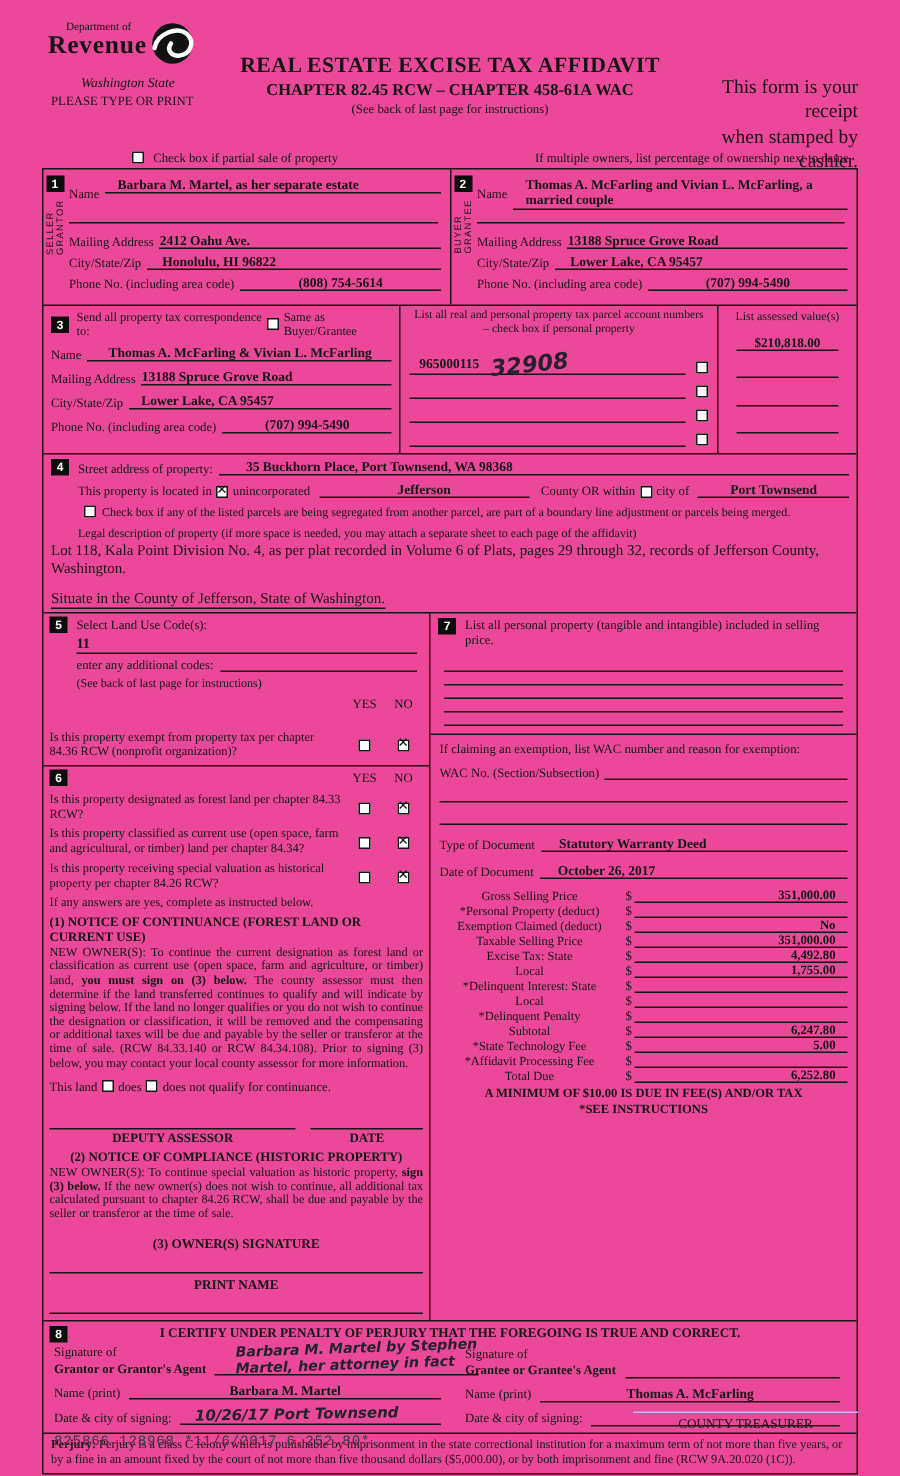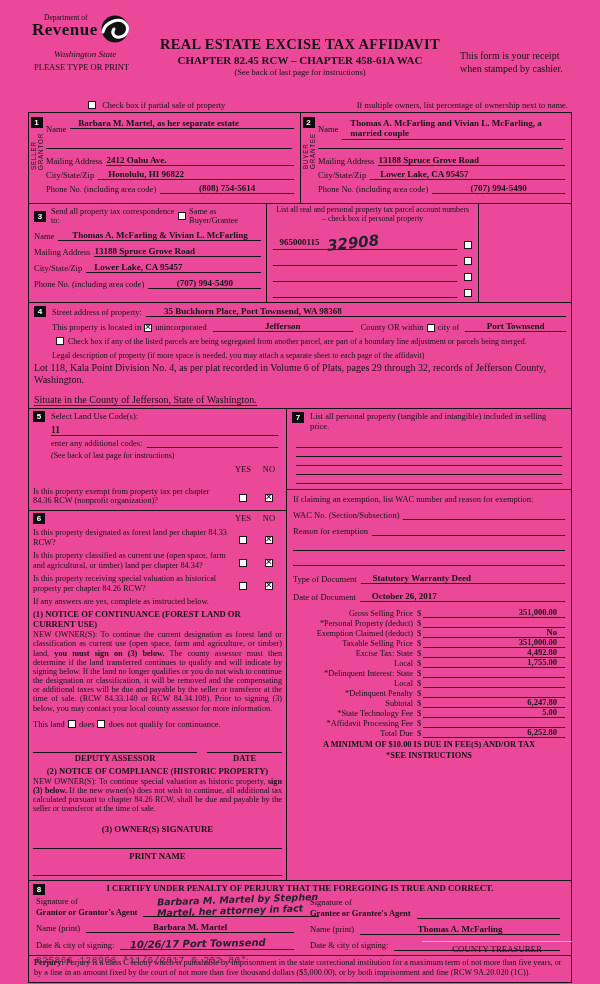--- a/index.html
+++ b/index.html
@@ -12,21 +12,21 @@
   .logo { position:absolute; left:4px; top:2px; }
   .logo-row { display:flex; align-items:flex-start; }
   .logo-dept { font-size:7.5px; margin-left:12px; line-height:1; }
   .logo-rev { font-size:17px; font-weight:bold; line-height:0.9; letter-spacing:0.5px; }
   .logo-wa { font-size:9px; font-style:italic; margin-left:22px; margin-top:1px; }
   .title-block { text-align:center; padding-top:24px; }
   .main-title { font-size:14.5px; font-weight:bold; letter-spacing:0.3px; }
   .sub-title { font-size:11px; font-weight:bold; margin-top:1px; }
   .warn { font-size:9px; font-weight:bold; margin-top:1px; }
   .instr { font-size:8.5px; margin-top:1px; }
-  .receipt-note { position:absolute; right:0; top:38px; width:112px; font-size:10px; text-align:left; line-height:1.25; }
+  .receipt-note { position:absolute; right:0; top:38px; width:112px; font-size:13px; text-align:right; line-height:1.25; }
   .please-type { position:absolute; left:6px; top:50px; font-size:8.5px; }
 
   
   .cb { display:inline-block; width:8px; height:8px; border:1px solid #151515; vertical-align:-1px;
         position:relative; background:#fff; flex:none; }
   .cb.checked::before { content:"✕"; position:absolute; left:-1px; top:-2px; font-size:9px; line-height:9px;
         font-family:"DejaVu Sans", sans-serif; color:#151515; }
   .badge { width:12px; height:11px; background:#0c0c0c; color:#fff; font-size:8px; font-weight:bold;
         display:inline-flex; align-items:center; justify-content:center; flex:none;
         font-family:"Liberation Sans", sans-serif; }
@@ -131,21 +131,21 @@
   .s7-head { display:flex; font-size:8.5px; }
   .s7-head .badge { margin-right:6px; margin-top:1px; }
   .s7 .line { border-bottom:1px solid #151515; height:9px; margin:0 4px; }
   .exempt { padding:4px 6px 0; font-size:8.5px; }
   .exempt .frow { margin-top:6px; }
   .fullline { border-bottom:1px solid #151515; height:9px; }
   .doc-row { display:flex; align-items:flex-end; margin-top:7px; font-size:8.5px; padding:0 6px; }
   .doc-row .val { flex:1; padding-left:14px; font-size:9px; }
   .fees { margin-top:6px; padding:0 6px; }
   .feerow { display:flex; align-items:flex-end; height:10px; }
-  .feelabel { width:124px; text-align:right; font-size:8.3px; white-space:nowrap; padding-right:4px; }
+  .feelabel { width:124px; text-align:center; font-size:8.3px; white-space:nowrap; padding-right:4px; }
   .dollar { font-size:8.5px; padding-right:2px; }
   .feeline { flex:1; border-bottom:1px solid #151515; font-size:8.5px; font-weight:bold; text-align:right; padding-right:8px; }
   .minimum { text-align:center; font-size:8.4px; font-weight:bold; margin-top:2px; line-height:1.3; }
 
   
   .s8 { border-top:1.5px solid #151515; padding:2px 5px 4px; position:relative; }
   .certify { display:flex; align-items:center; }
   .certify .badge { position:absolute; left:4px; top:3px; }
   .certify .ctext { flex:1; text-align:center; font-size:8.8px; font-weight:bold; }
   .sig-grid { display:flex; margin-top:2px; }
@@ -310,20 +310,27 @@
         <div class="prow">
           <span class="pline"></span>
           <span class="cb"></span>
         </div>
         <div class="prow">
           <span class="pline"></span>
           <span class="cb"></span>
         </div>
       </div>
 
+      <div class="s3-col3">
+        <div class="assessed-hdr">List assessed value(s)</div>
+        <div class="arow">$210,818.00</div>
+        <div class="arow"></div>
+        <div class="arow"></div>
+        <div class="arow"></div>
+      </div>
     </div>
 
     <div class="s4">
       <div class="frow s4-street">
         <span class="badge">4</span>
         <span class="lbl">Street address of property:</span>
         <span class="val ul flex1">35 Buckhorn Place, Port Townsend, WA  98368</span>
       </div>
       <div class="loc-row">
         <span>This property is located in</span>
@@ -439,24 +446,20 @@
           <div class="line"></div>
           <div class="line"></div>
           <div class="line"></div>
           <div class="line"></div>
         </div>
 
         <div class="exempt">
           <div>If claiming an exemption, list WAC number and reason for exemption:</div>
           <div class="frow">
             <span class="lbl">WAC No. (Section/Subsection)</span>
-            <span class="ul flex1" style="height:9px;"></span>
-          </div>
-          <div class="frow">
-            <span class="lbl">Reason for exemption</span>
             <span class="ul flex1" style="height:9px;"></span>
           </div>
           <div class="fullline" style="margin-top:6px;"></div>
           <div class="fullline" style="margin-top:6px;"></div>
         </div>
 
         <div class="doc-row">
           <span class="lbl">Type of Document</span>
           <span class="val ul" style="flex:1; padding-left:12px;">Statutory Warranty Deed</span>
         </div>

